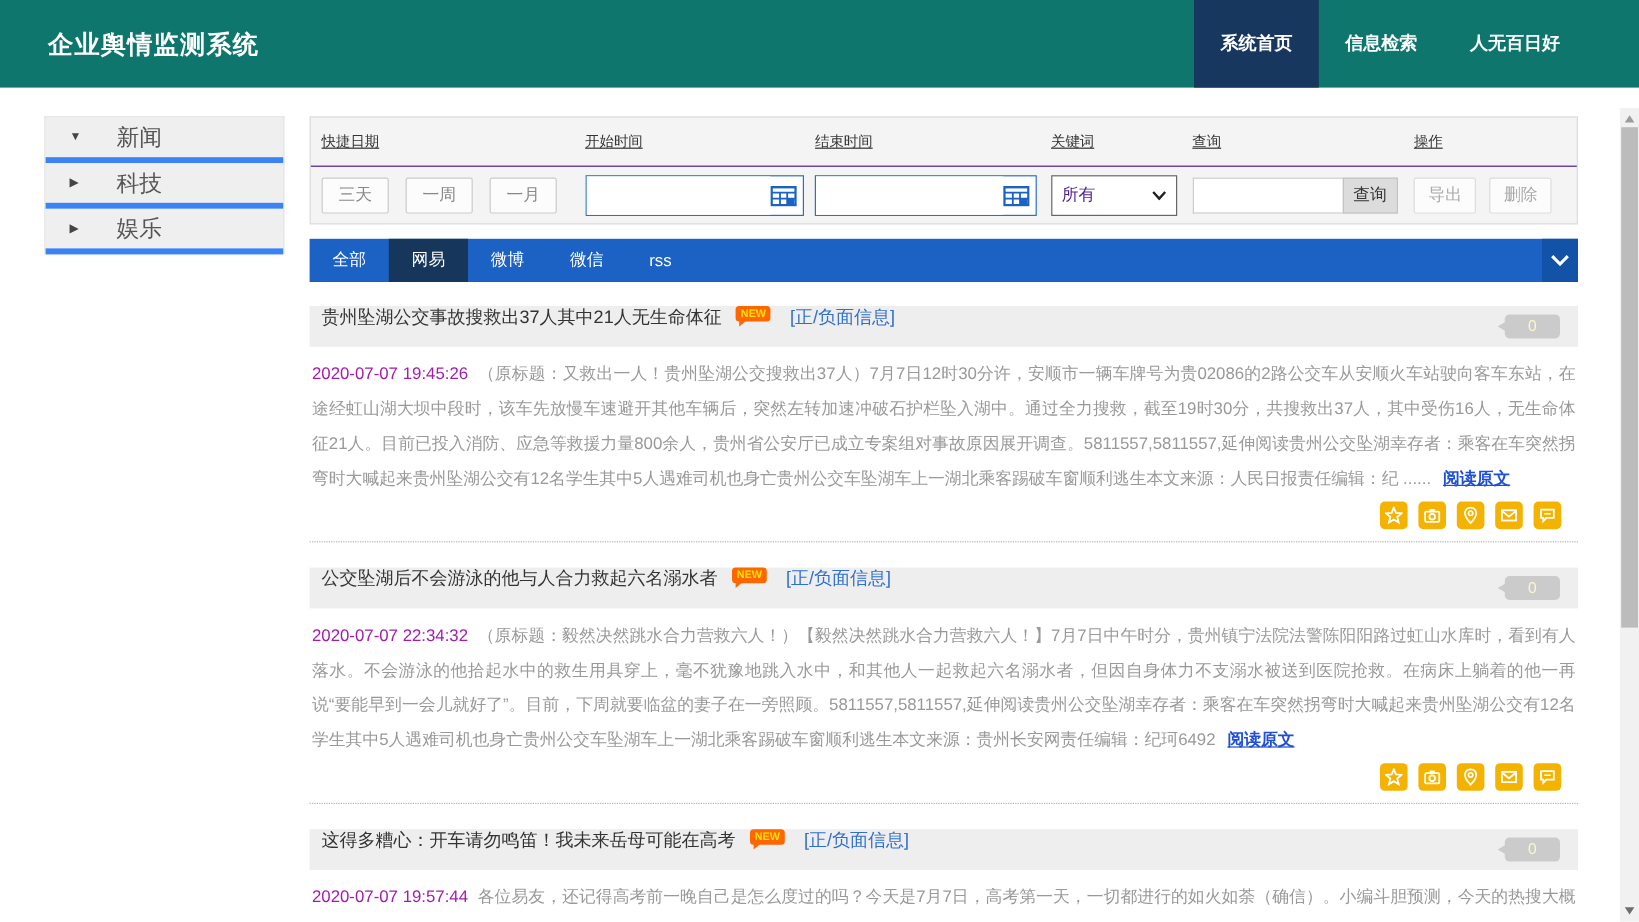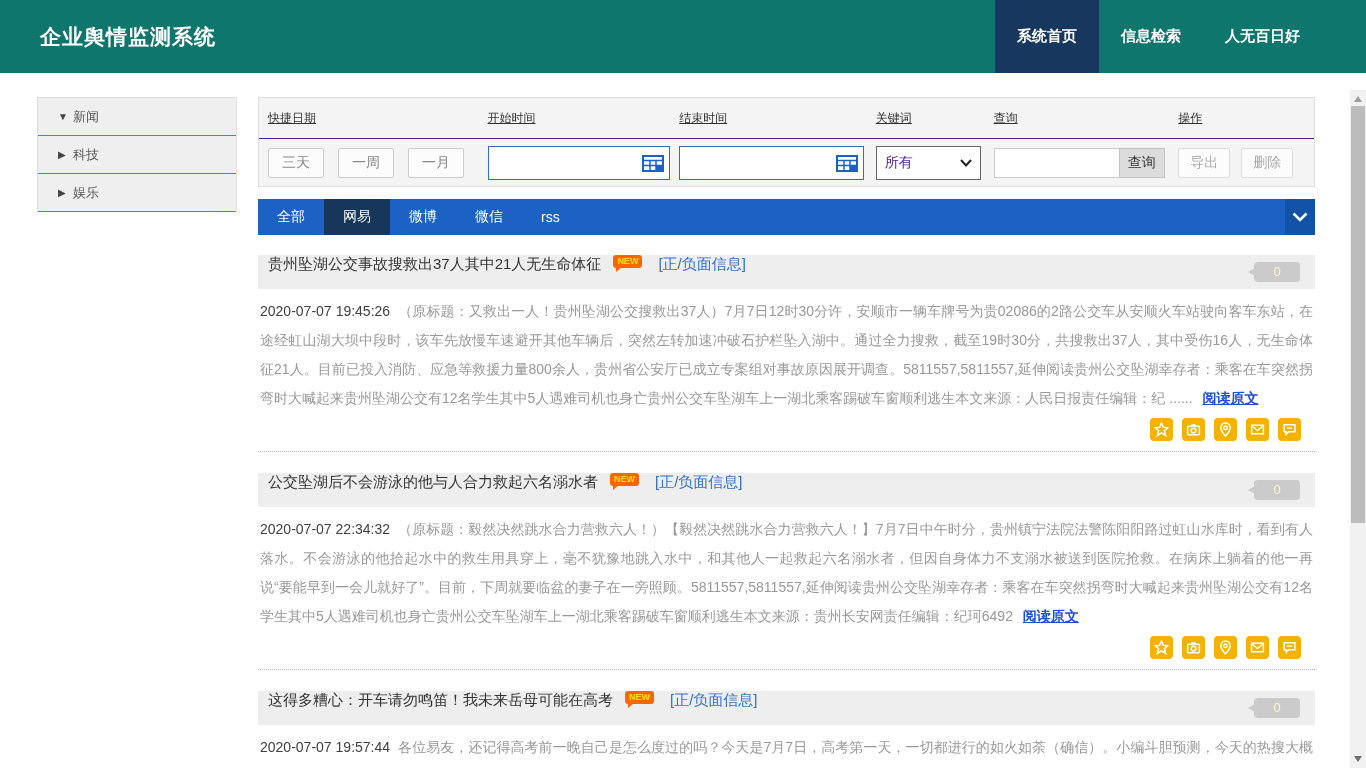--- a/index.html
+++ b/index.html
@@ -12,22 +12,22 @@
   .brand { position:absolute; left:40px; top:0; height:73px; display:flex; align-items:center;
     color:#fff; font-size:21px; font-weight:bold; letter-spacing:1px; }
   .top-nav { position:absolute; right:44px; top:0; height:73px; display:flex; }
   .top-nav .nav-item { height:73px; display:flex; align-items:center; padding:0 22px;
     color:#fff; font-size:15px; font-weight:bold; cursor:pointer; }
   .top-nav .nav-item.active { background:#17375e; }
 
   
   .sidebar { position:absolute; left:37px; top:97px; width:200px; background:#fff;
     border:1px solid #ddd; border-bottom:none; }
-  .side-item { height:38px; display:flex; align-items:center; gap:3px; padding-left:20px;
-    background:#efefef; border-bottom:1px solid #3b82f6; color:#555; font-size:13px; cursor:pointer; }
+  .side-item { height:38px; display:flex; align-items:center; gap:27px; padding-left:20px;
+    background:#efefef; border-bottom:5px solid #3b82f6; color:#555; font-size:19px; cursor:pointer; }
   .side-item.sub { background:#fff; padding-left:26px; }
   .tree-icon { font-size:10px; color:#444; width:12px; display:inline-block; }
   .tree-icon.caret-down::before { content:"▼"; }
   .tree-icon.caret-right::before { content:"▶"; }
   .tree-icon.minus::before { content:"−"; font-size:14px; font-weight:bold; color:#666; }
 
   
   .main { position:absolute; left:258px; top:97px; width:1057px; }
 
   .filter-panel { border:1px solid #ddd; background:#f4f4f4; }
@@ -74,21 +74,21 @@
     border-top:5px solid #ff6600; border-right:6px solid transparent; }
   .sentiment { margin-left:16px; color:#2e6fd0; font-size:15px; text-decoration:none; cursor:pointer; }
   .count-badge { position:absolute; right:15px; top:7px; width:46px; height:20px;
     background:#cbcbcb; border-radius:4px; color:#fbf6cd; font-size:13px;
     text-align:center; line-height:20px; }
   .count-badge::before { content:""; position:absolute; left:-6px; top:6px; width:0; height:0;
     border-top:4px solid transparent; border-bottom:4px solid transparent;
     border-right:7px solid #cbcbcb; }
   .item-body { padding:8px 2px 0 2px; }
   .item-text { font-size:14px; color:#999; line-height:29px; text-align:justify; }
-  .time { color:#404040; margin-right:8px; }
+  .time { color:#a21caf; margin-right:8px; }
   .read-more { color:#1f4fd8; font-weight:bold; text-decoration:underline; margin-left:6px; cursor:pointer; }
   .icon-row { display:flex; justify-content:flex-end; gap:9px; margin-top:5px; padding-right:12px; }
   .act-icon { width:23px; height:23px; border-radius:4px; background:#f5b301;
     display:flex; align-items:center; justify-content:center; cursor:pointer; }
 
   
   .scrollbar { position:absolute; right:0; top:90px; width:16px; height:678px; background:#f1f1f1; }
   .sb-arrow { position:absolute; left:4px; width:0; height:0;
     border-left:4px solid transparent; border-right:4px solid transparent; }
   .sb-arrow.up { top:6px; border-bottom:6px solid #9c9c9c; }

